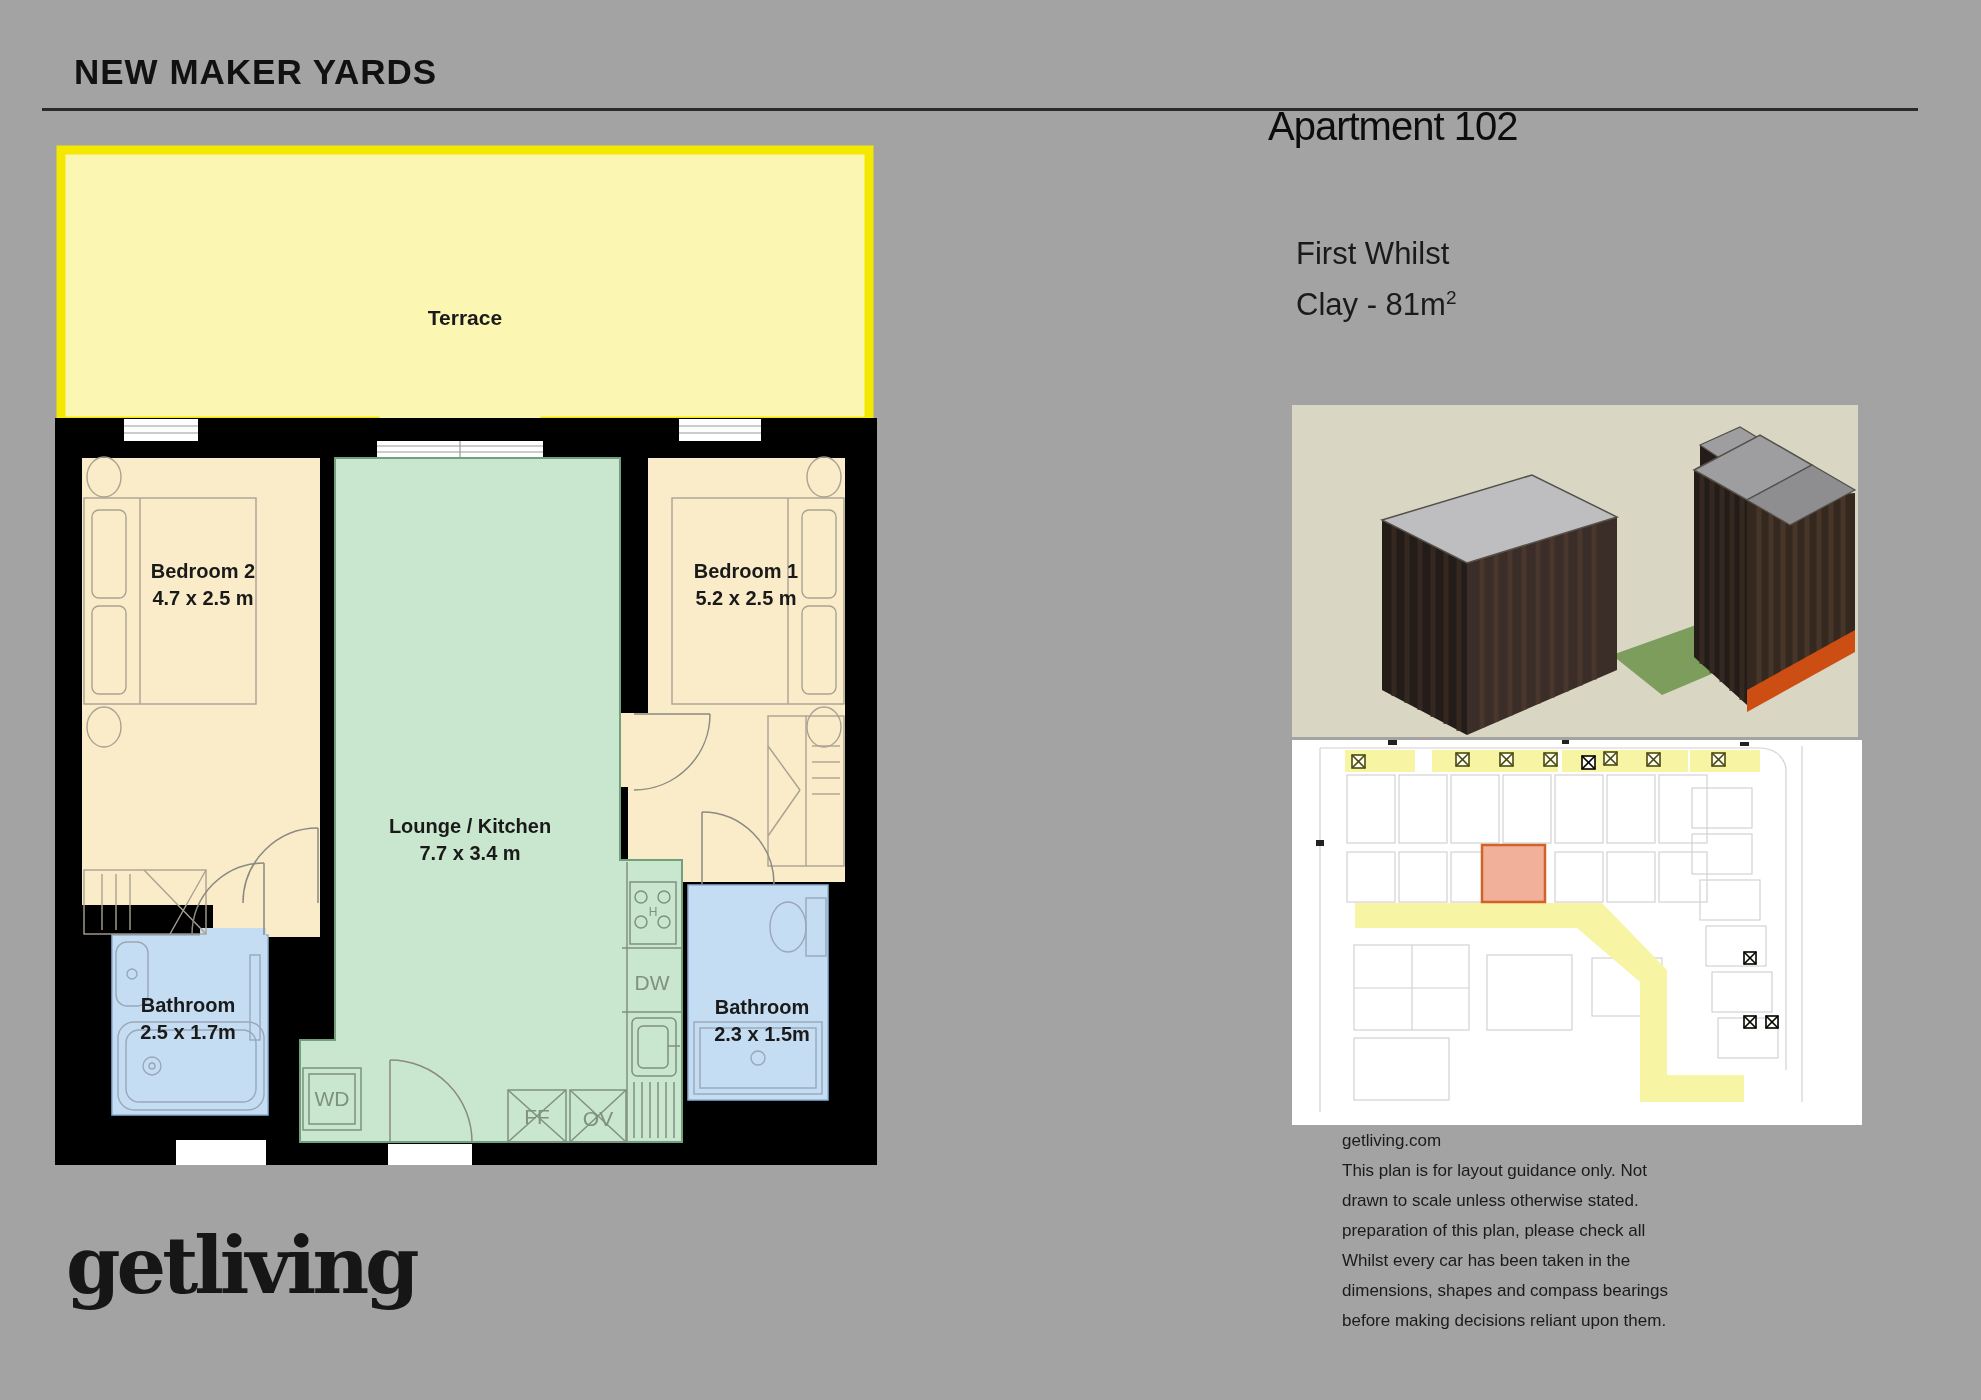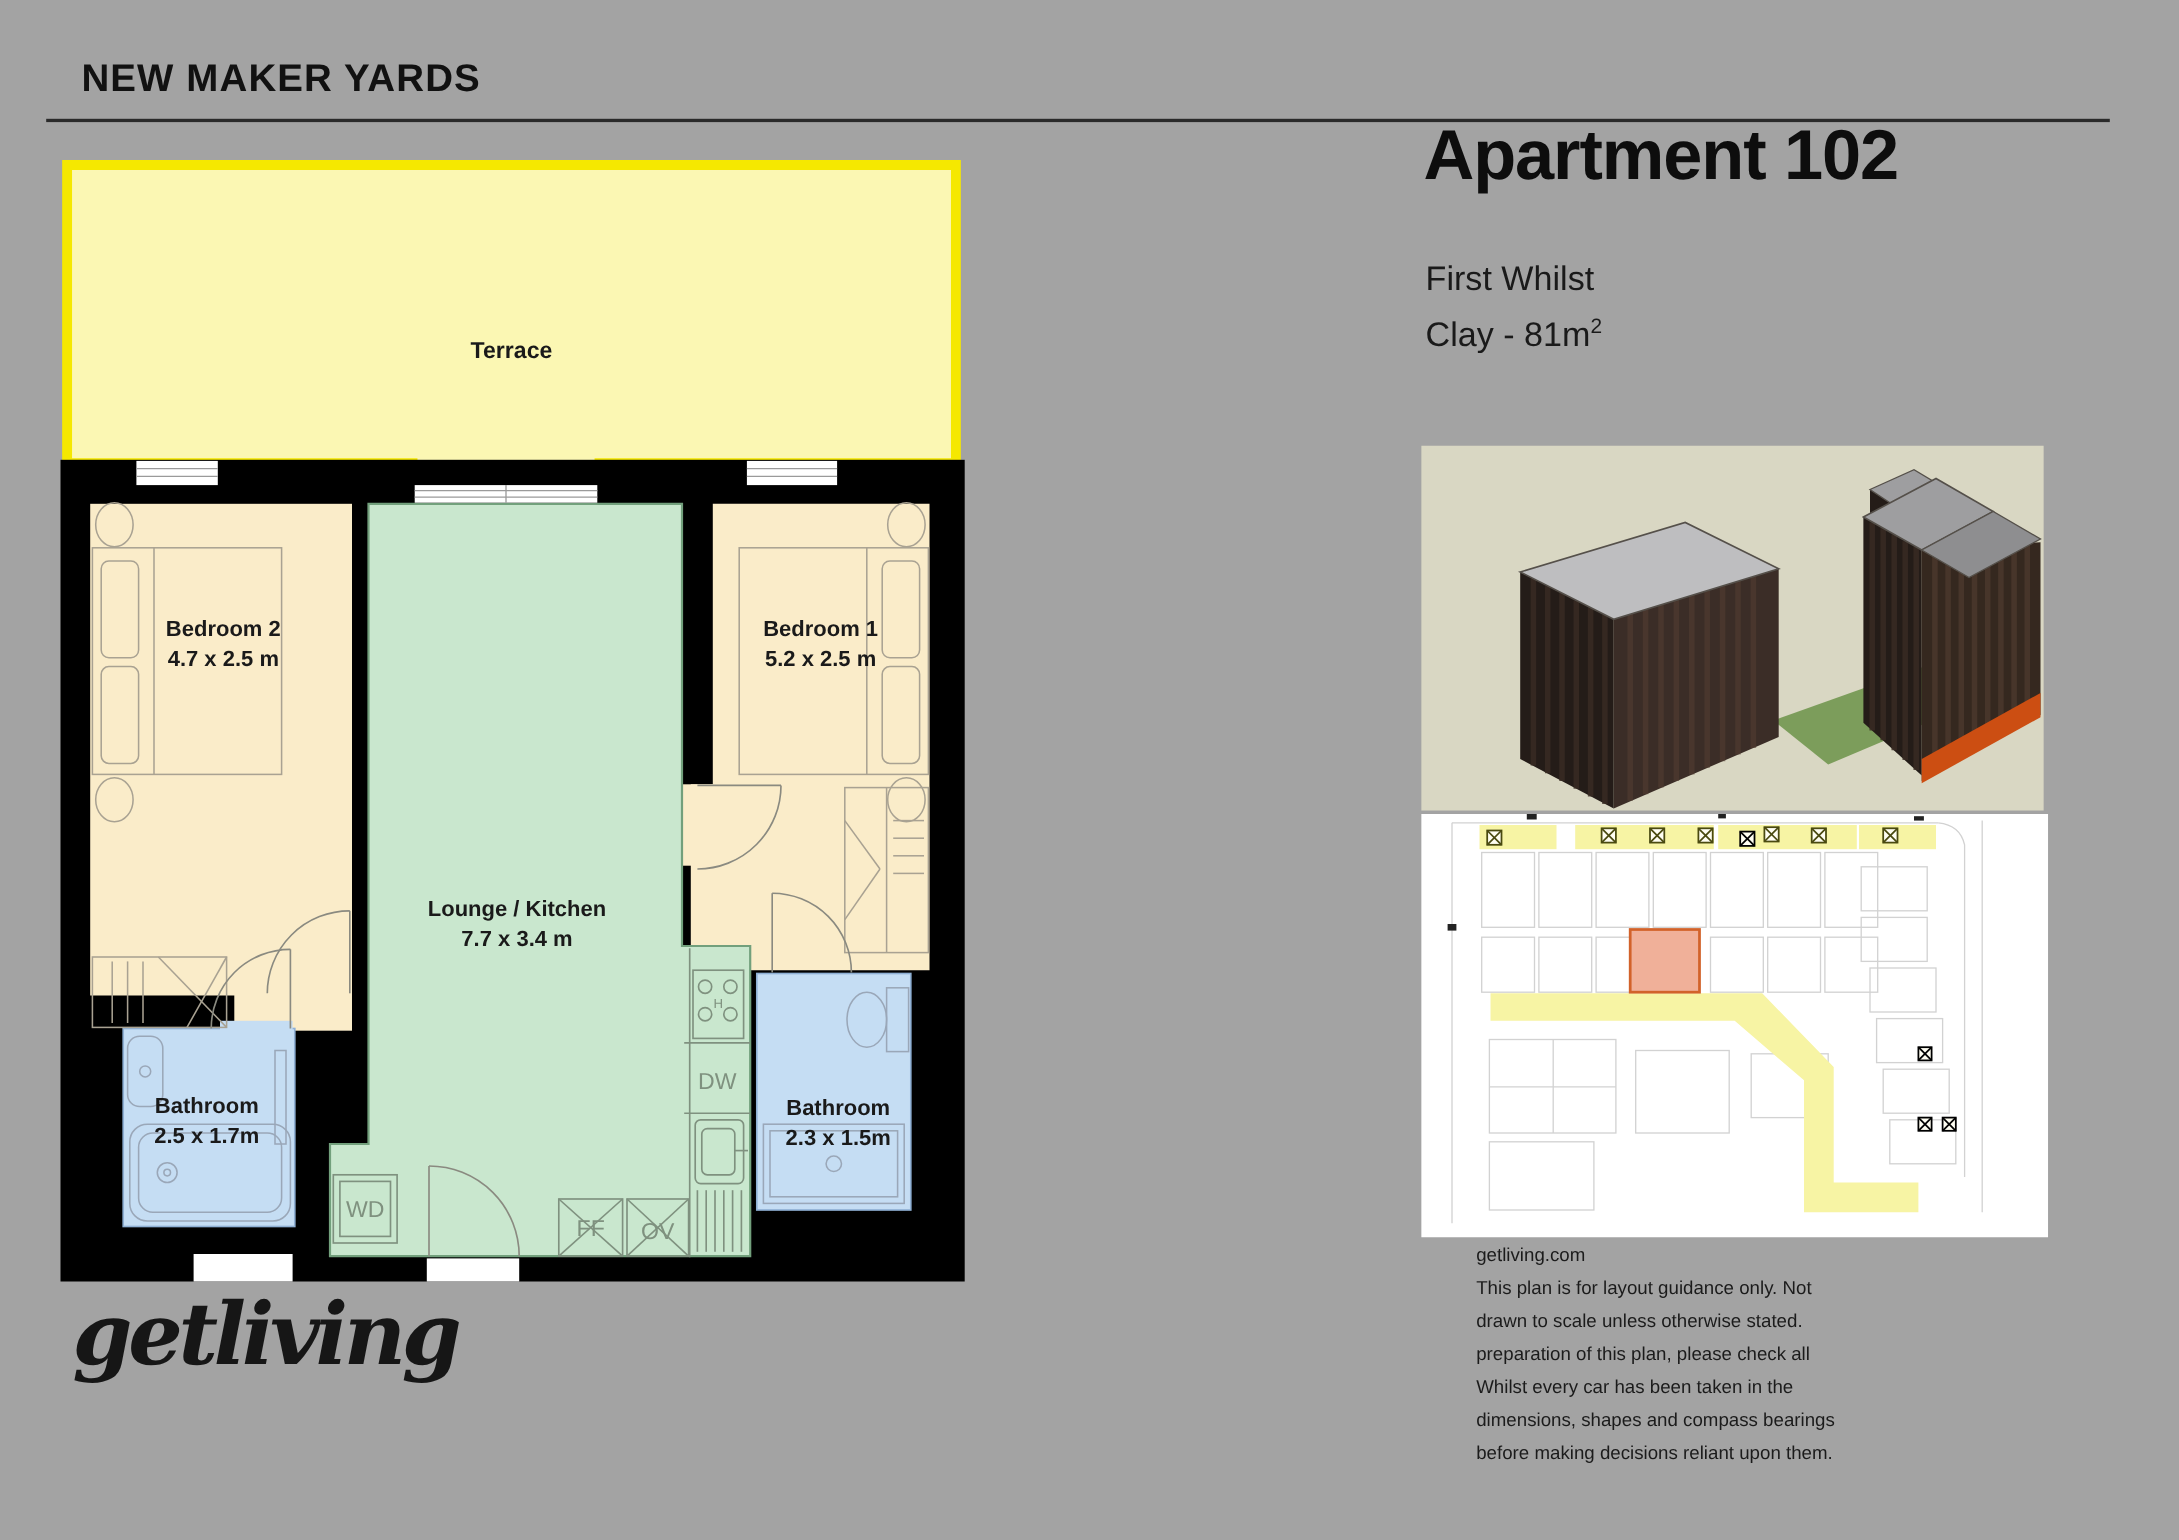--- a/index.html
+++ b/index.html
@@ -1,31 +1,31 @@
 <!DOCTYPE html>
 <html><head>
 <meta charset="utf-8">
 <style>
   html,body{margin:0;padding:0;background:#fff;}
   .page{position:relative;width:1981px;height:1400px;background:#a3a3a3;overflow:hidden;
         font-family:"Liberation Sans",sans-serif;color:#111;}
   .project-name{position:absolute;left:74px;top:52px;font-size:35px;font-weight:600;
         letter-spacing:1px;color:#111;}
   .header-rule{position:absolute;left:42px;top:108px;width:1876px;height:3px;background:#2a2a2a;}
-  .apt-title{position:absolute;left:1294px;top:104px;font-size:64px;font-weight:bold;
+  .apt-title{position:absolute;left:1268px;top:104px;font-size:40px;font-weight:normal;
         letter-spacing:-1px;color:#0d0d0d;}
   .apt-sub{position:absolute;left:1296px;top:232px;font-size:31px;line-height:44px;color:#1a1a1a;}
   .apt-sub sup{font-size:19px;}
   .render-wrap{position:absolute;left:1292px;top:405px;width:566px;height:332px;}
   .siteplan-wrap{position:absolute;left:1292px;top:740px;width:570px;height:385px;}
   .floorplan-wrap{position:absolute;left:50px;top:132px;width:840px;height:1045px;}
   .disclaimer{position:absolute;left:1342px;top:1126px;width:580px;font-size:17px;
         line-height:30px;color:#1b1b1b;}
-  .brand-logo{position:absolute;left:66px;top:1168px;font-family:"DejaVu Serif",serif;
-        font-weight:bold;font-size:78px;letter-spacing:-4px;color:#161616;font-style:italic;}
+  .brand-logo{position:absolute;left:66px;top:1220px;font-family:"DejaVu Serif",serif;
+        font-weight:bold;font-size:78px;letter-spacing:-4px;color:#161616;}
   svg text{font-family:"Liberation Sans",sans-serif;}
   .room-label{font-size:20px;font-weight:600;fill:#1a1a1a;text-anchor:middle;}
   .terrace-label{font-size:21px;font-weight:600;fill:#1a1a1a;text-anchor:middle;}
   .appliance-label{font-size:21px;fill:#7f917f;text-anchor:middle;}
   .fixture{stroke:#9aa7b8;stroke-width:1.4;fill:none;}
   .furn{stroke:#a9a292;stroke-width:1.4;fill:none;}
   .kit{stroke:#7f917f;stroke-width:1.5;fill:none;}
   .door{stroke:#8a8a80;stroke-width:1.5;fill:none;}
   .win{stroke:#9a9a9a;stroke-width:1.2;}
   .sp{stroke:#d2d2d2;stroke-width:1.2;fill:none;}

